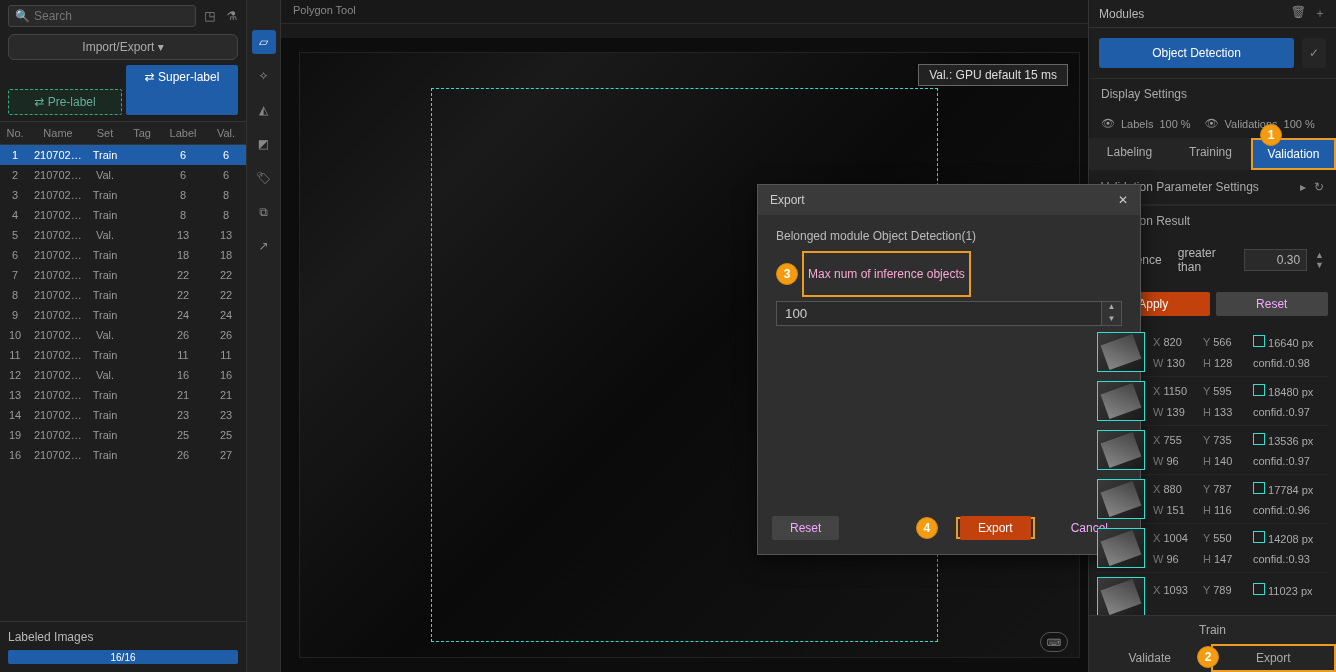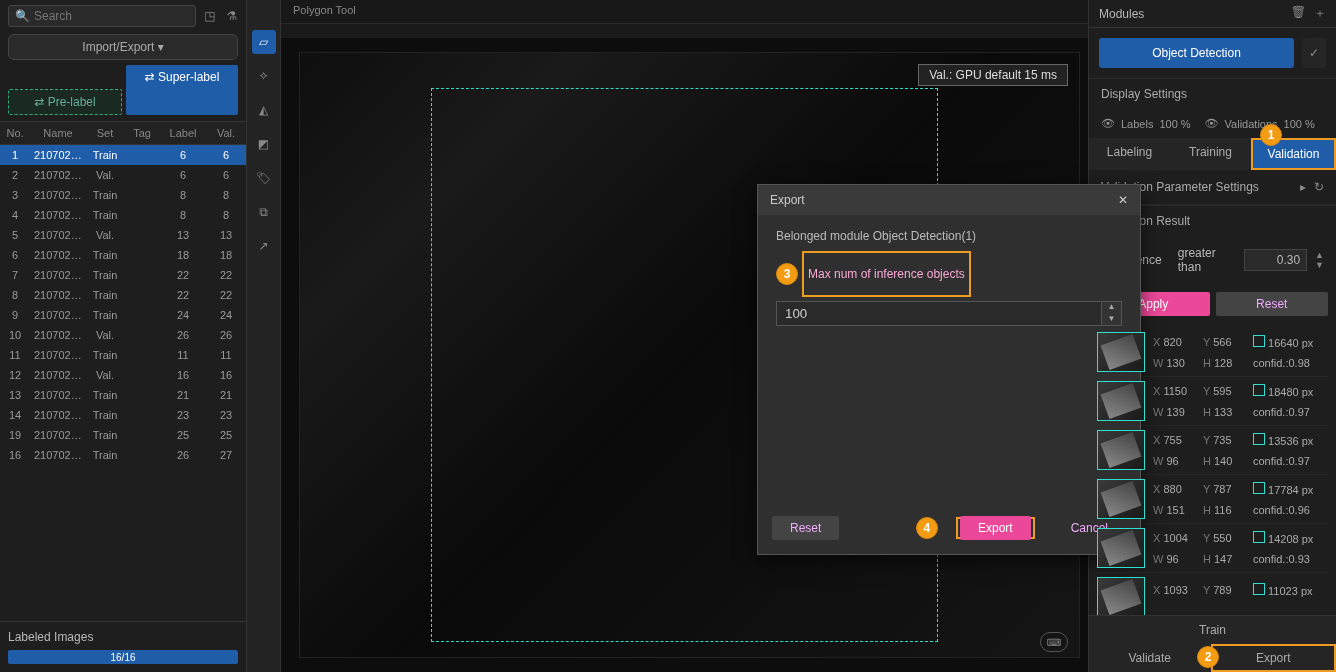--- a/index.html
+++ b/index.html
@@ -50,21 +50,21 @@
 .modal-label { font-size: 12px; color: #f9a8d4; padding: 14px 4px; }
 .hl-box-orange { border: 2px solid #ec9b23; display: inline-block; }
 .modal-input-row { display: flex; margin-top: 4px; border: 1px solid #555; }
 .modal-input-row input { flex: 1; background: #2a2a2a; border: none; color: #ccc; padding: 4px 8px; outline: none; }
 .spin { width: 20px; background: #333; border-left: 1px solid #555; display: flex; flex-direction: column; }
 .spin span { flex:1; text-align: center; font-size: 8px; color: #aaa; }
 .modal-foot { display: flex; justify-content: flex-end; gap: 18px; padding: 10px 14px 14px; align-items: center; }
 .modal-foot .reset { margin-right: auto; }
 .btn { padding: 5px 18px; border-radius: 2px; font-size: 12px; cursor: pointer; }
 .btn-grey { background: #444; color: #f0abfc; }
-.btn-blue { background: #ec4899; color: #fff; }
+.btn-blue { background: #c2410c; color: #fff; }
 .callout { width: 22px; height: 22px; border-radius: 50%; background: #f39c12; color: #fff; display: inline-flex; align-items: center; justify-content: center; font-weight: 600; font-size: 12px; border: 1px solid #d88812; }
 
 
 .right { width: 248px; background: #1e1e1e; border-left: 1px solid #333; display: flex; flex-direction: column; }
 .r-head { display: flex; justify-content: space-between; align-items: center; padding: 5px 10px; border-bottom: 1px solid #333; }
 .r-head .icons { display: flex; gap: 8px; color: #888; }
 .obj-det-row { padding: 10px; display: flex; align-items: center; gap: 8px; }
 .obj-det-btn { flex: 1; background: #1f5da8; color: #fff; text-align: center; padding: 8px 0; border-radius: 3px; }
 .check-slot { width: 24px; height: 30px; display: flex; align-items: center; justify-content: center; color: #888; background: #252525; border-radius: 3px; }
 .r-section { padding: 8px 12px; border-top: 1px solid #2a2a2a; font-size: 12px; color: #aaa; }

